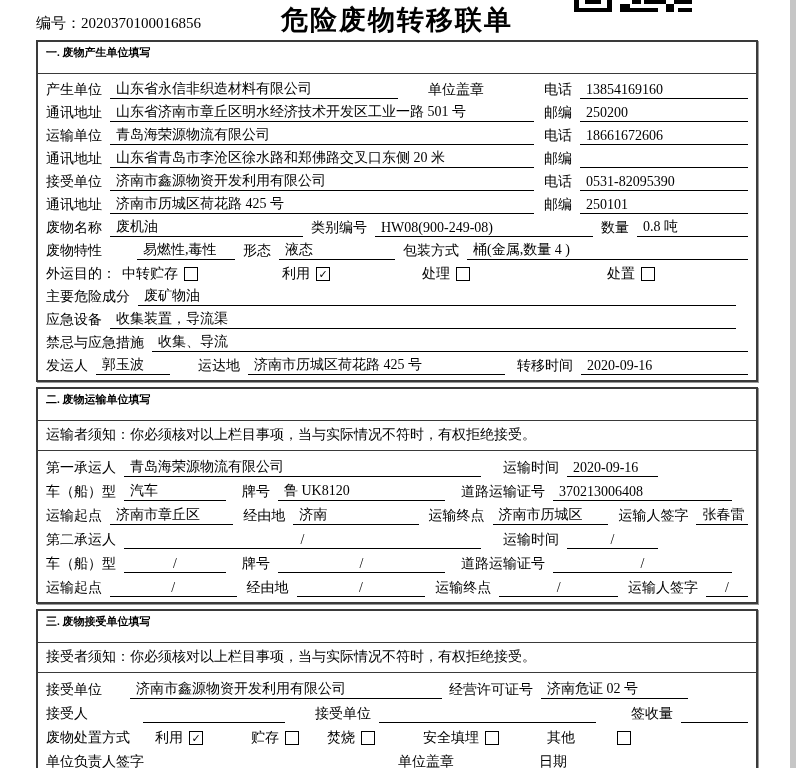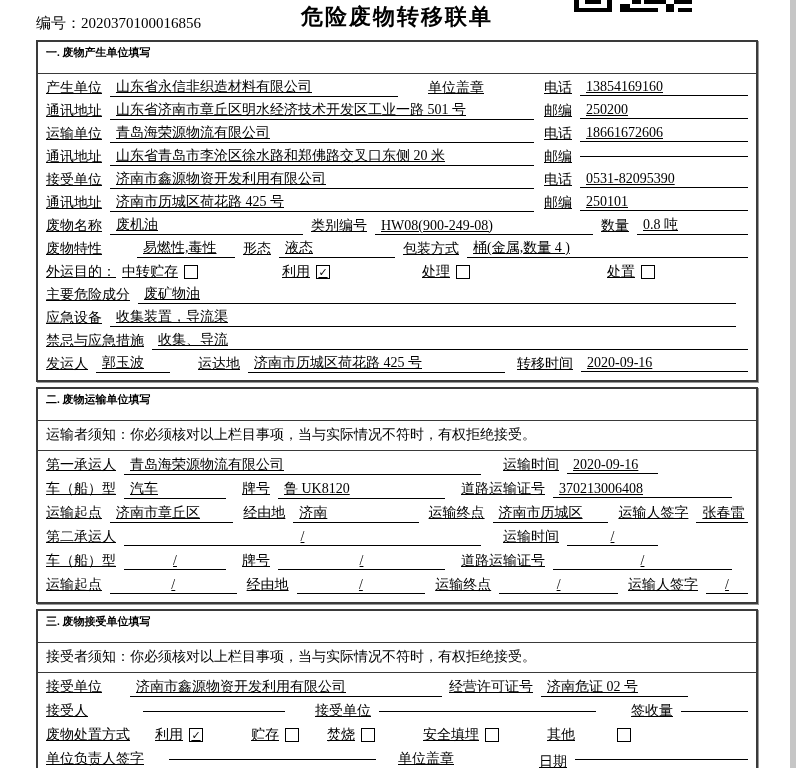--- a/index.html
+++ b/index.html
@@ -6,27 +6,27 @@
   body{
     width:796px;height:768px;background:#ffffff;color:#000;
     font-family:"Liberation Serif","DejaVu Serif",serif;
     font-size:14px;overflow:hidden;
   }
   .page{position:relative;width:796px;height:768px;background:#fff;}
   .content{position:absolute;left:36px;top:0;width:722px;}
   .doc-header{position:relative;height:40px;}
   .doc-no{position:absolute;left:0;top:14px;font-size:15px;white-space:nowrap;}
   .doc-title{position:absolute;left:0;right:0;top:2px;text-align:center;
-    font-size:22px;font-weight:bold;letter-spacing:2px;}
+    font-size:27px;font-weight:bold;letter-spacing:2px;}
   .qr{position:absolute;left:538px;top:0;}
   .section{border:2px solid #3a3a3a;margin-bottom:5px;box-shadow:1px 1px 0 #9a9a9a;background:#fff;}
   .sec-title{font-weight:bold;font-size:11px;padding:3px 8px 13px;border-bottom:1px solid #3a3a3a;}
   .notice{padding:5px 8px 6px;border-bottom:1px solid #3a3a3a;}
   .sec-body{padding:2px 8px 5px;}
-  .row{display:flex;align-items:center;height:23px;white-space:nowrap;text-decoration:underline;}
+  .row{display:flex;align-items:flex-end;height:23px;white-space:nowrap;}
   .s2 .row,.s3 .row{height:24px;}
   .lb{flex:0 0 auto;}
   .v{border-bottom:1px solid #000;padding:0 6px;min-width:30px;margin-left:8px;}
   .fill{flex:1 1 auto;}
   .ctr{text-align:center;}
   .grp{display:flex;align-items:flex-end;}
   .cb{display:inline-block;width:12px;height:12px;border:1px solid #000;
       line-height:12px;font-size:11px;text-align:center;margin-left:6px;
       vertical-align:-1px;flex:0 0 auto;}
   .opt{display:flex;align-items:center;}

